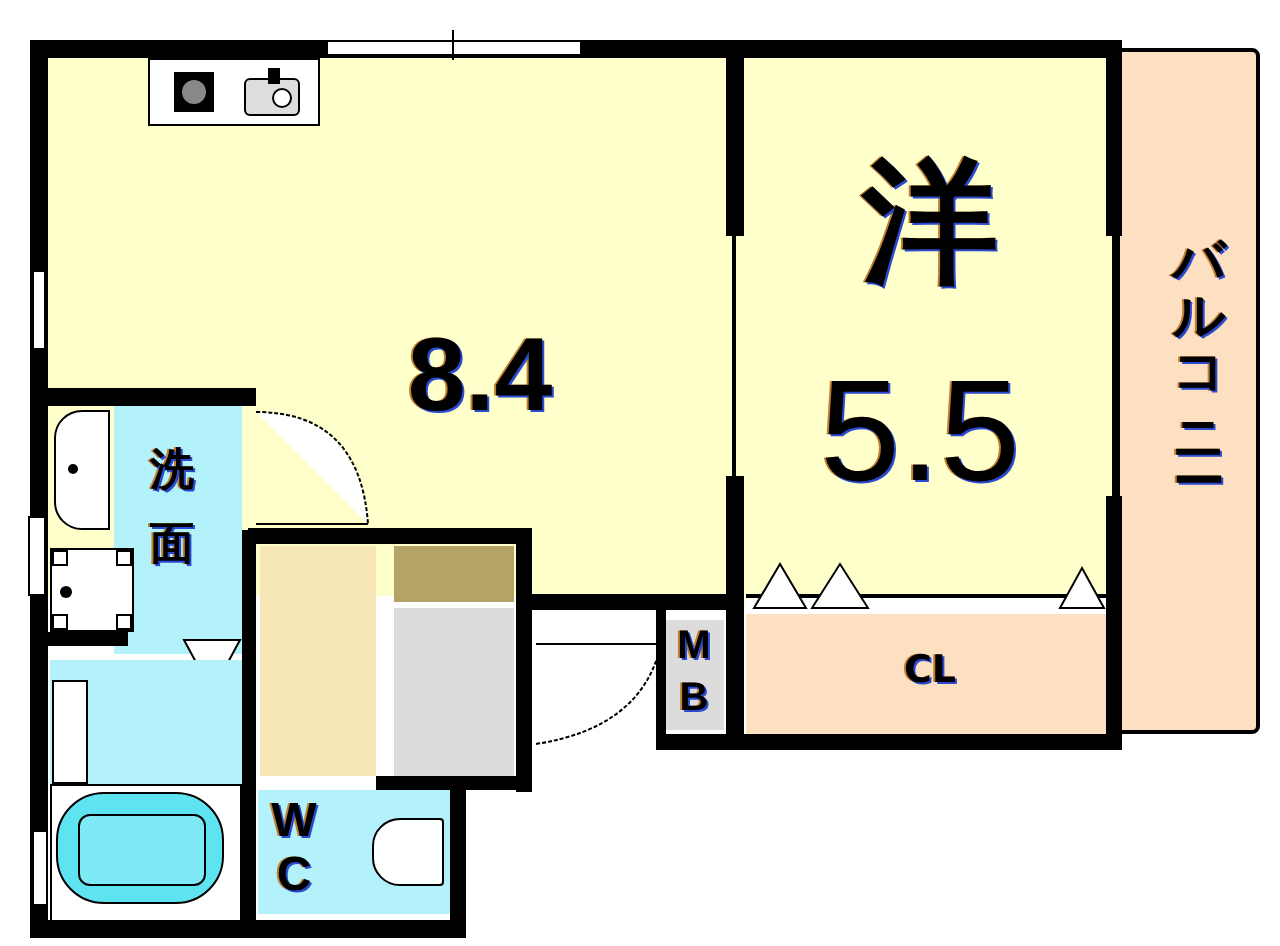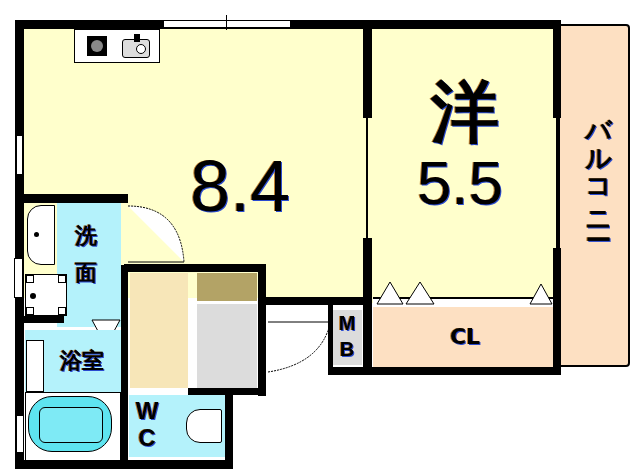--- a/index.html
+++ b/index.html
@@ -30,21 +30,21 @@
   <div class="label" style="left:578px;top:100px;width:34px;font-size:26px;writing-mode:vertical-rl;letter-spacing:2px;">バルコニー</div>
 
   <div class="abs cl" style="left:373px;top:307px;width:180px;height:60px;"></div>
   <div class="abs" style="left:373px;top:297px;width:180px;height:8px;background:#fff;border-top:2px solid #000;"></div>
 
   <svg class="abs" style="left:373px;top:274px;" width="180" height="32">
     <polygon points="4,30 17,8 30,30" fill="#fff" stroke="#000" stroke-width="1"></polygon>
     <polygon points="33,30 47,8 61,30" fill="#fff" stroke="#000" stroke-width="1"></polygon>
     <polygon points="157,30 168,10 179,30" fill="#fff" stroke="#000" stroke-width="1"></polygon>
   </svg>
-  <div class="label" style="left:430px;top:326px;width:70px;font-size:22px;">CL</div>
+  <div class="label" style="left:430px;top:326px;width:70px;font-size:19px;">CL</div>
 
   <div class="abs wash" style="left:57px;top:203px;width:64px;height:124px;"></div>
   <div class="abs" style="left:27px;top:205px;width:28px;height:60px;background:#fff;border:1px solid #000;border-radius:14px 0 0 14px;">
     <div style="position:absolute;left:6px;top:26px;width:5px;height:5px;background:#000;border-radius:50%;"></div>
   </div>
   <div class="abs" style="left:25px;top:274px;width:42px;height:42px;background:#fff;border:1px solid #000;">
     <div style="position:absolute;left:0;top:0;width:6px;height:6px;border:1px solid #000;"></div>
     <div style="position:absolute;right:0;top:0;width:6px;height:6px;border:1px solid #000;"></div>
     <div style="position:absolute;left:0;bottom:0;width:6px;height:6px;border:1px solid #000;"></div>
     <div style="position:absolute;right:0;bottom:0;width:6px;height:6px;border:1px solid #000;"></div>
@@ -56,21 +56,20 @@
   <svg class="abs" style="left:88px;top:318px;" width="36" height="30">
     <polygon points="4,2 32,2 18,28" fill="#fff" stroke="#000" stroke-width="1"></polygon>
   </svg>
 
   <div class="abs bath" style="left:25px;top:330px;width:96px;height:132px;"></div>
   <div class="abs" style="left:26px;top:340px;width:18px;height:52px;background:#fff;border:1px solid #000;"></div>
   <div class="abs" style="left:25px;top:392px;width:96px;height:70px;background:#fff;border:1px solid #000;"></div>
   <div class="abs" style="left:28px;top:396px;width:84px;height:56px;background:#5ee4f0;border:1px solid #000;border-radius:24px;">
     <div style="position:absolute;left:10px;top:10px;width:62px;height:34px;border:1px solid #000;border-radius:6px;background:#7eeaf5;"></div>
   </div>
-  <div class="label" style="left:42px;top:350px;width:80px;font-size:22px;">浴室</div>
 
   <div class="abs wc" style="left:129px;top:395px;width:96px;height:62px;"></div>
   <div class="label big" style="left:132px;top:399px;width:30px;font-size:24px;font-weight:bold;">W</div>
   <div class="label big" style="left:132px;top:426px;width:30px;font-size:24px;font-weight:bold;">C</div>
   <div class="abs" style="left:186px;top:409px;width:36px;height:34px;background:#fff;border:1px solid #000;border-radius:14px 2px 2px 14px;"></div>
 
   <div class="abs" style="left:130px;top:273px;width:58px;height:115px;background:#f7e6b8;"></div>
   <div class="abs" style="left:197px;top:273px;width:60px;height:28px;background:#b3a366;"></div>
   <div class="abs" style="left:197px;top:304px;width:60px;height:84px;background:#dcdcdc;"></div>
 
@@ -130,17 +129,17 @@
   <div class="wall" style="left:328px;top:305px;width:5px;height:70px;"></div>
 
   <div class="wall" style="left:363px;top:20px;width:9px;height:98px;"></div>
   <div class="wall" style="left:366px;top:118px;width:2px;height:120px;"></div>
   <div class="wall" style="left:363px;top:238px;width:9px;height:137px;"></div>
 
   <div class="wall" style="left:553px;top:20px;width:8px;height:98px;"></div>
   <div class="wall" style="left:556px;top:118px;width:2px;height:130px;"></div>
   <div class="wall" style="left:553px;top:248px;width:8px;height:127px;"></div>
 
-  <div class="label big" style="left:170px;top:150px;width:140px;font-size:72px;">8.4</div>
+  <div class="label big" style="left:170px;top:162px;width:140px;font-size:52px;font-weight:bold;">8.4</div>
   <div class="label" style="left:420px;top:78px;width:90px;font-size:68px;">洋</div>
-  <div class="label big" style="left:395px;top:152px;width:130px;font-size:62px;">5.5</div>
+  <div class="label big" style="left:395px;top:180px;width:130px;font-size:72px;">5.5</div>
 
 </div>
 
 </body></html>

